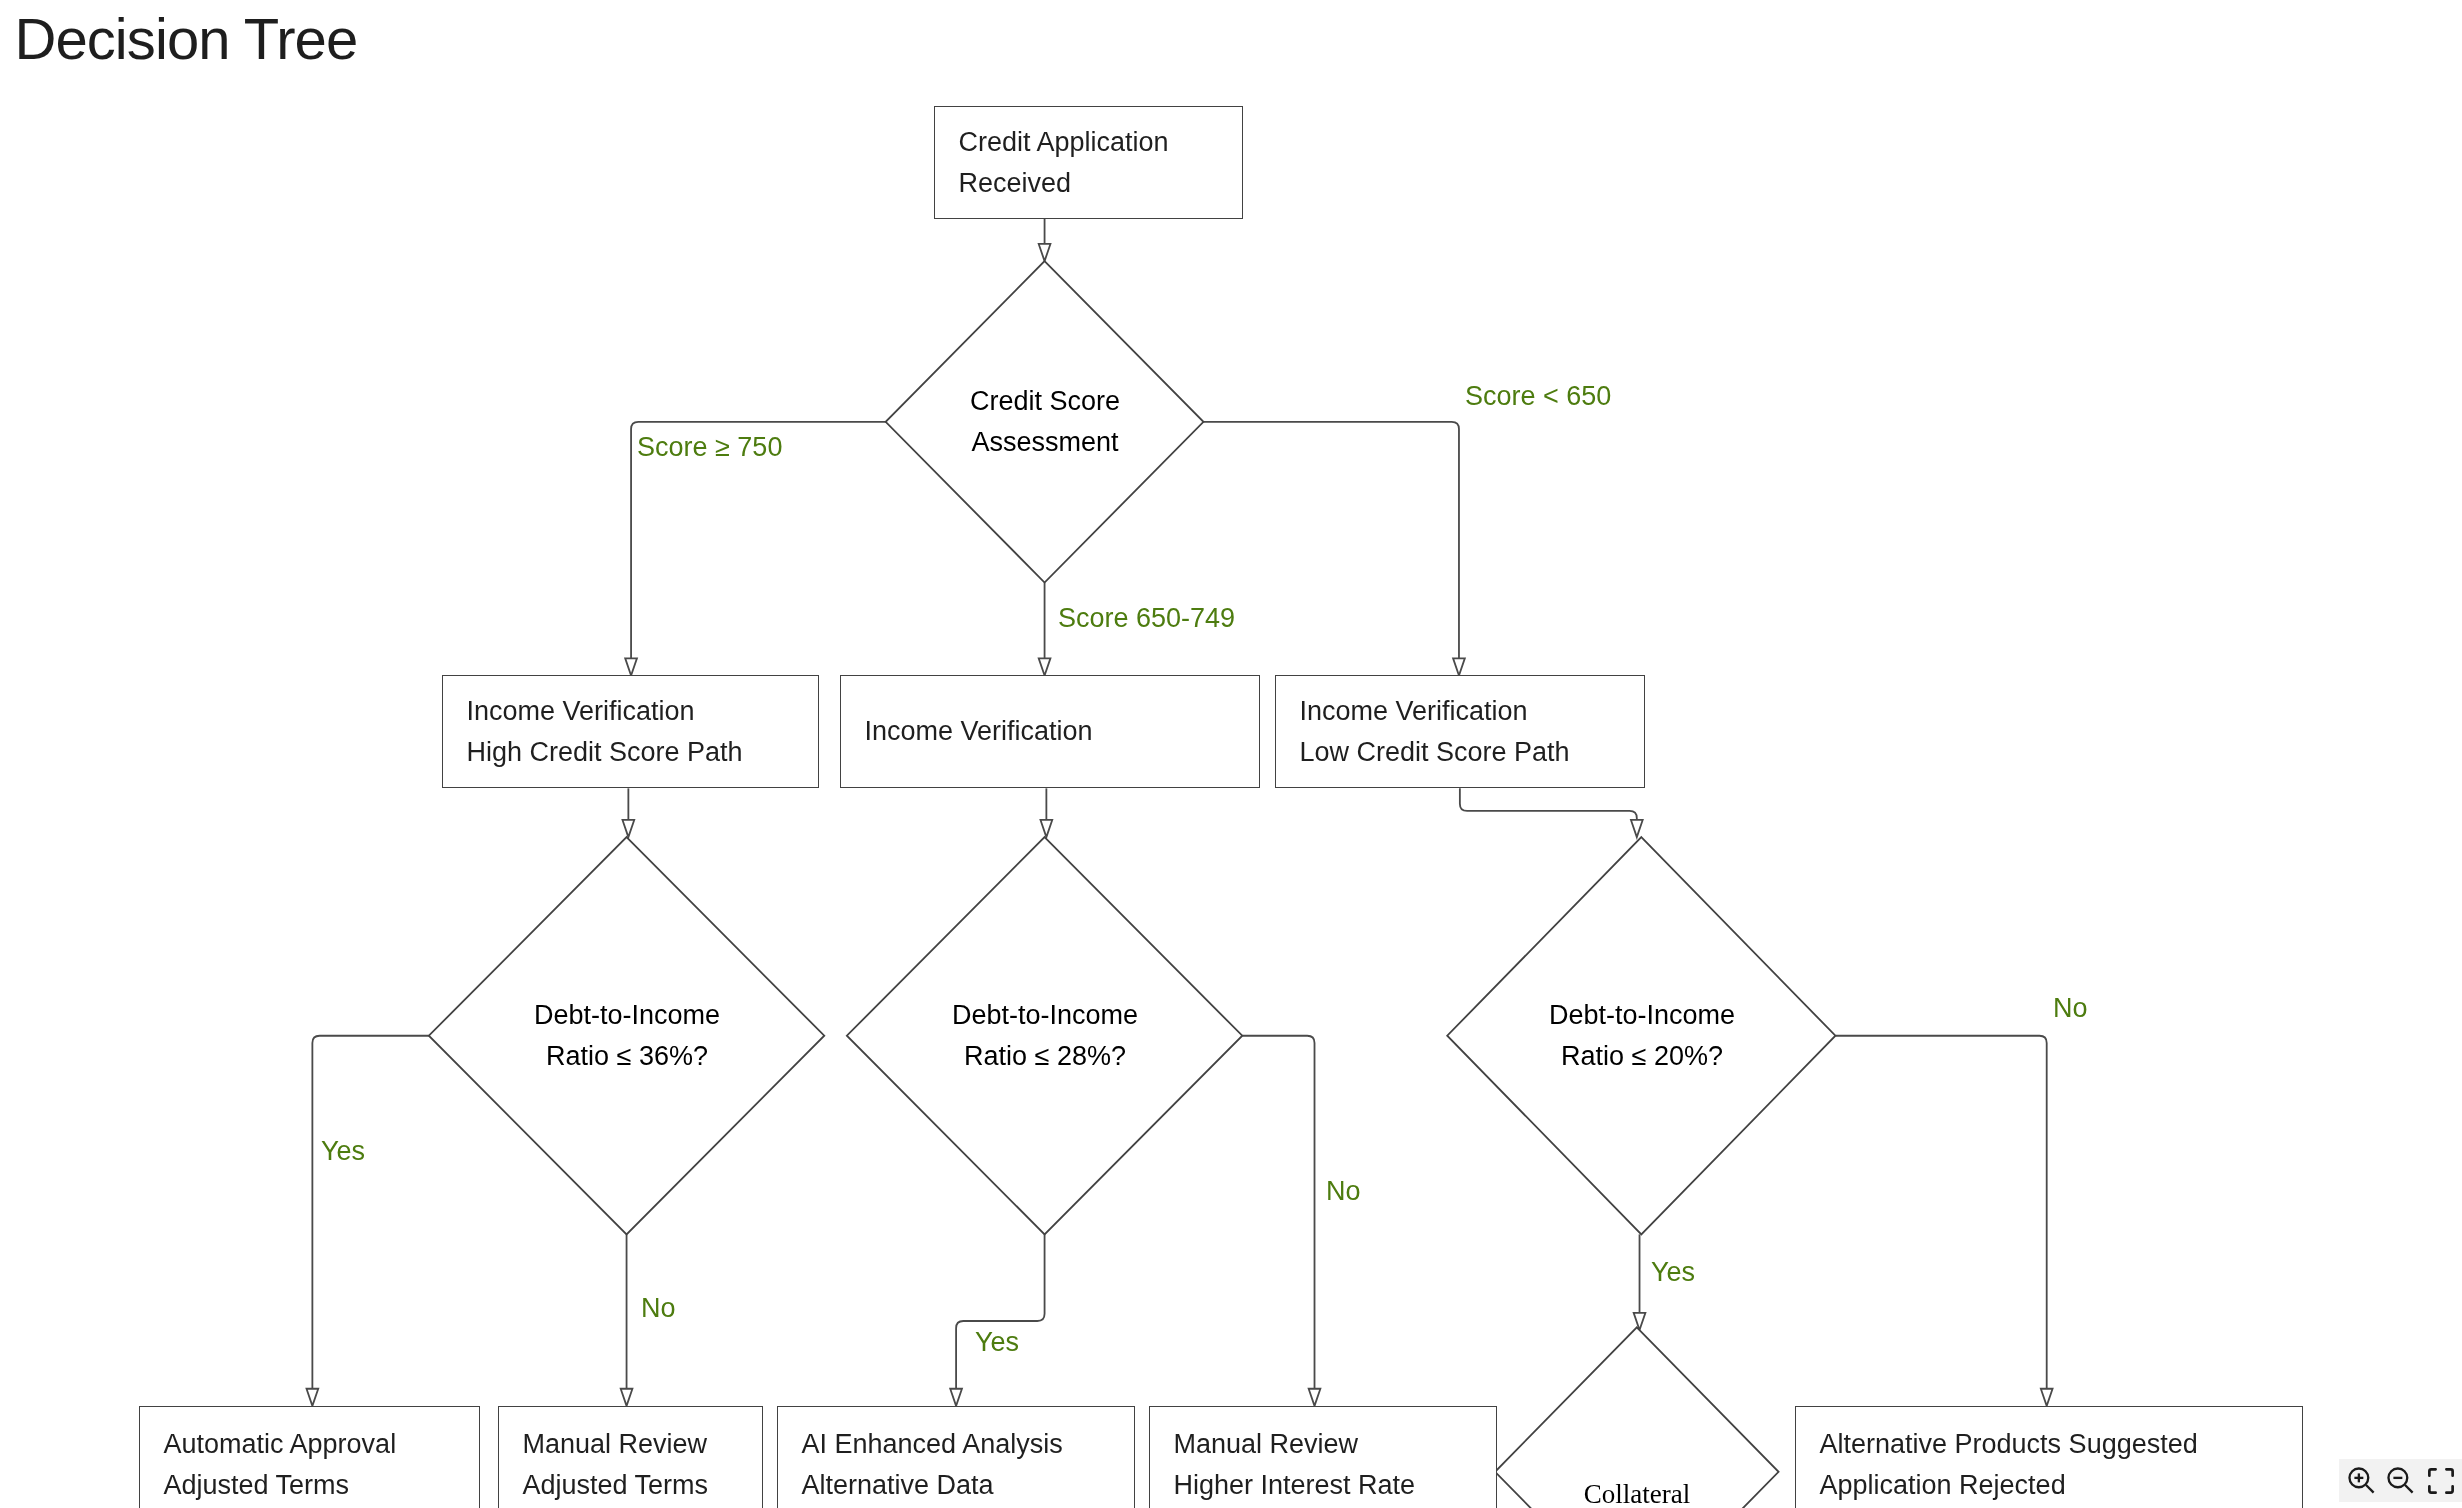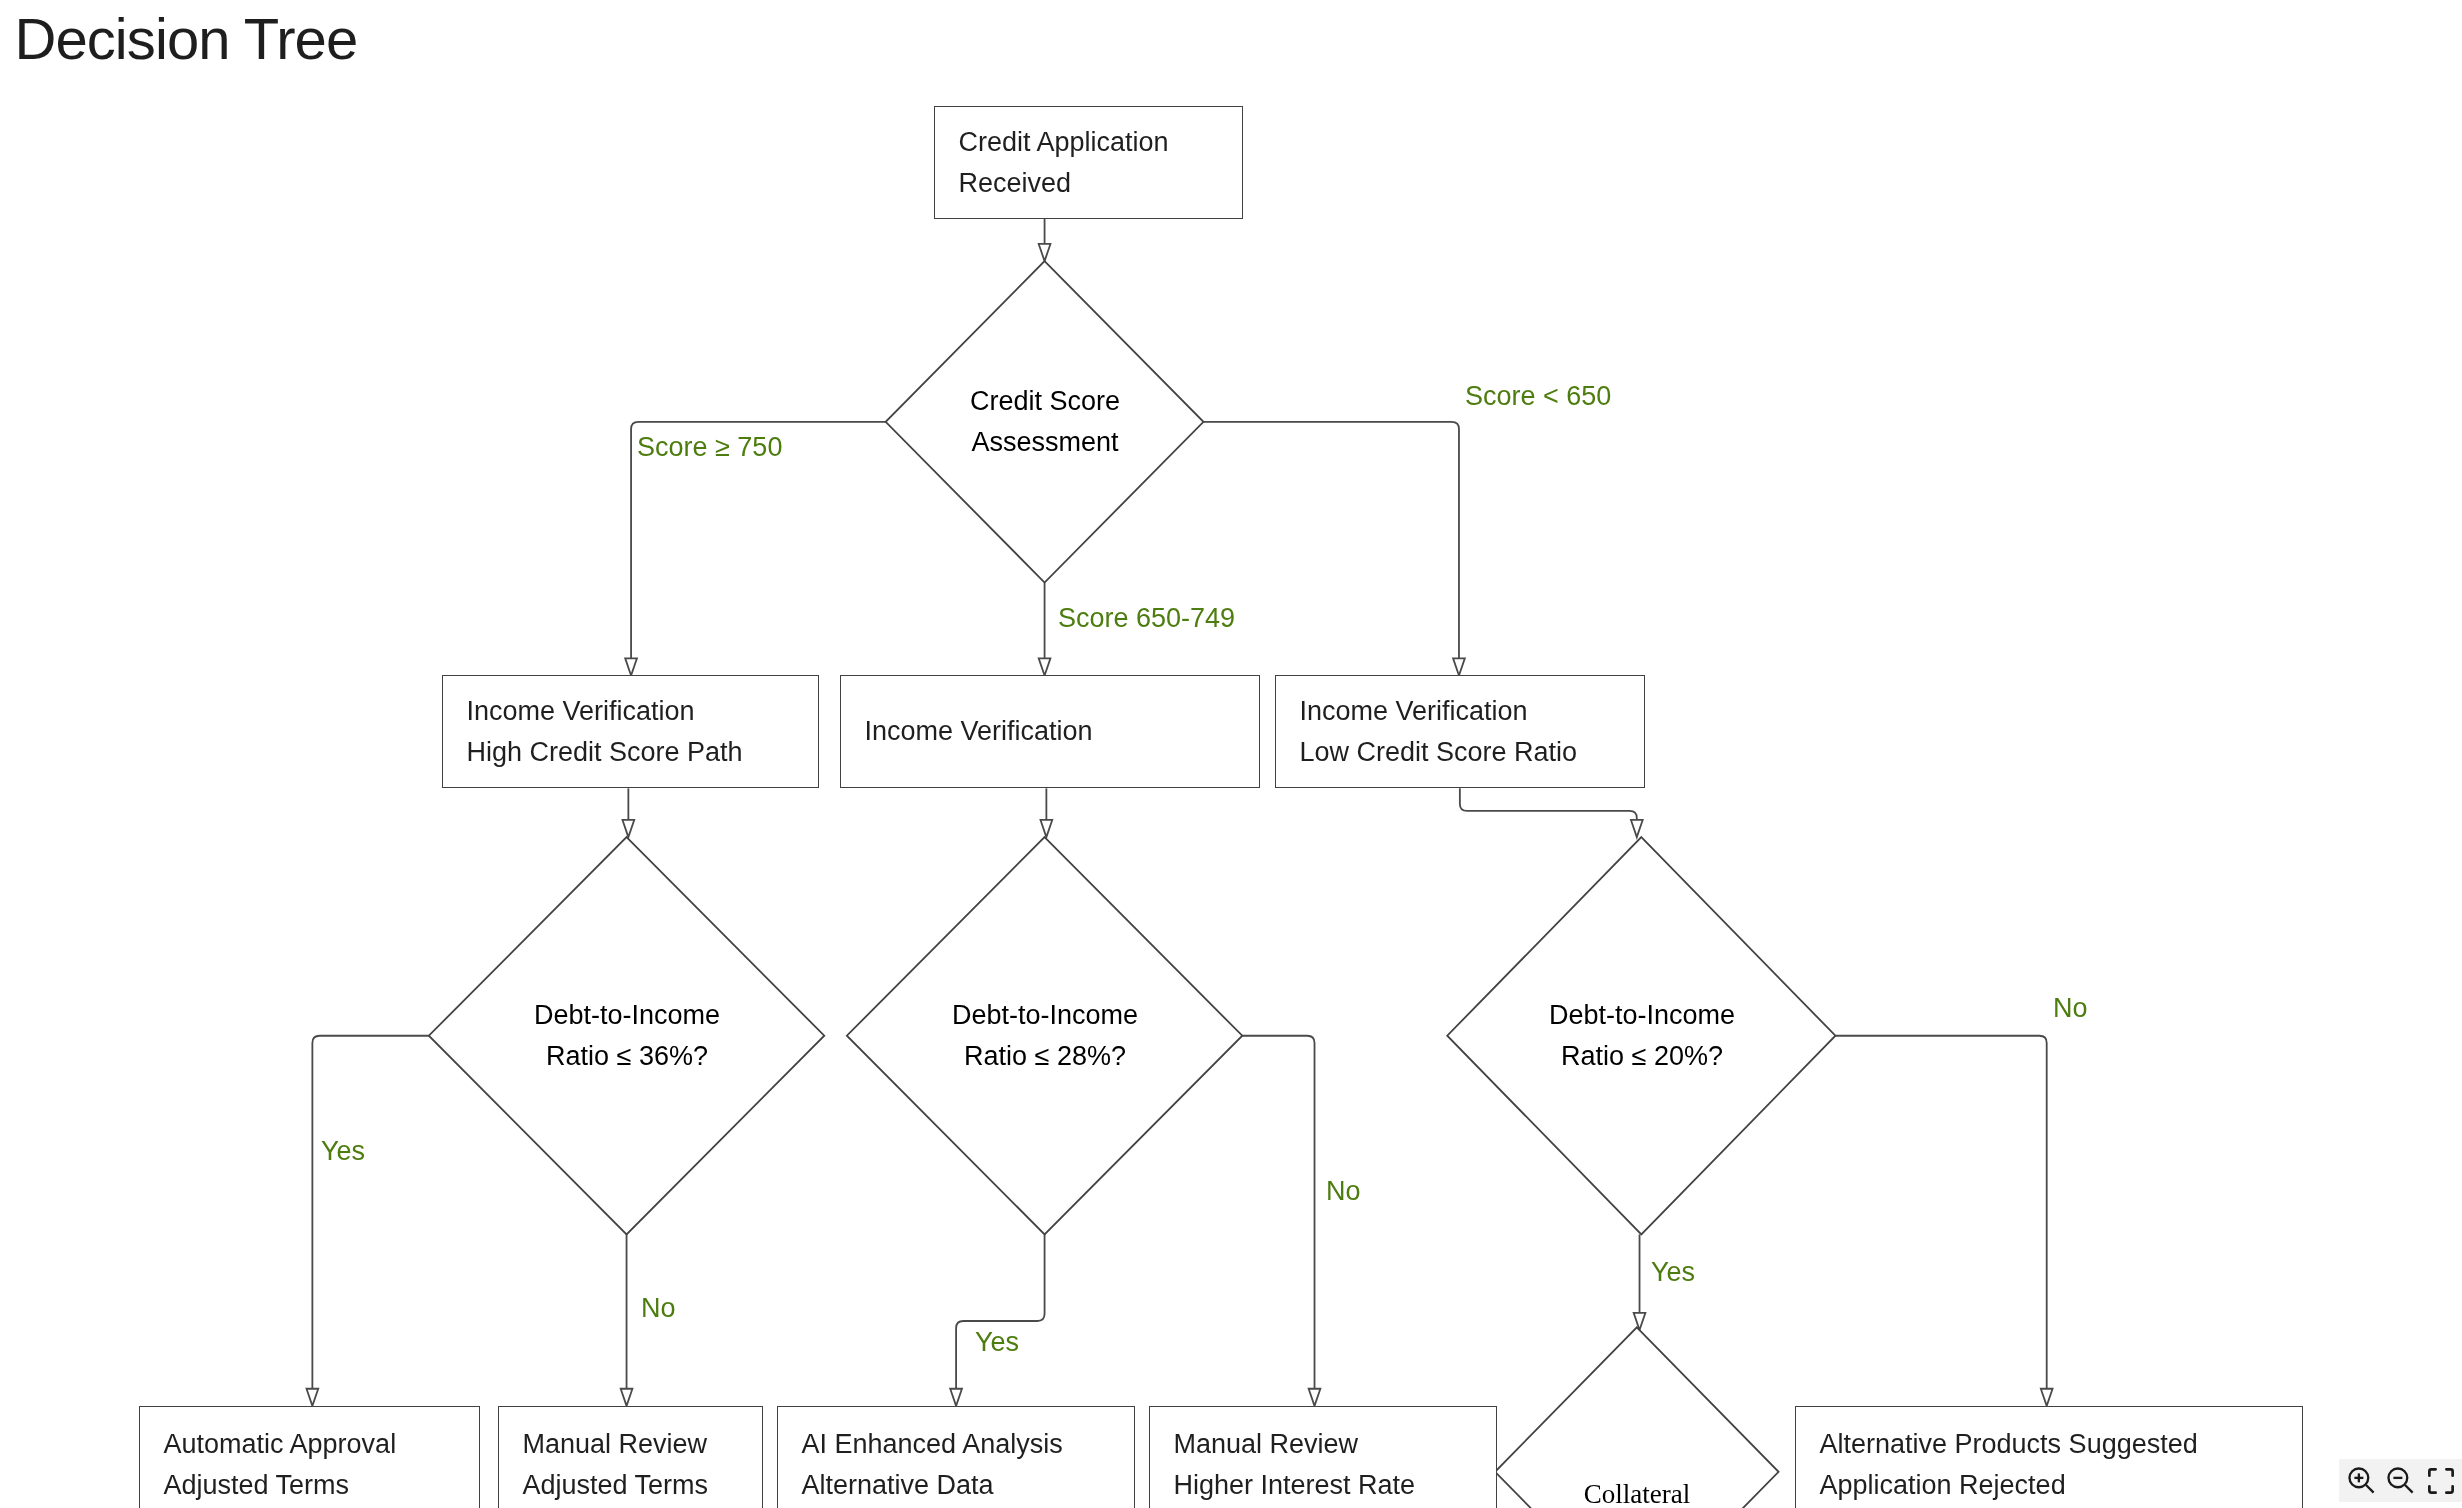--- a/index.html
+++ b/index.html
@@ -84,21 +84,21 @@
     <span>Income Verification</span>
     <span>High Credit Score Path</span>
   </div>
 
   <div class="node-box" style="left:840px; top:675px; width:420px; height:113px;">
     <span>Income Verification</span>
   </div>
 
   <div class="node-box" style="left:1275px; top:675px; width:370px; height:113px;">
     <span>Income Verification</span>
-    <span>Low Credit Score Ratio</span>
+    <span>Low Credit Score Path</span>
   </div>
 
   <div class="node-box" style="left:139px; top:1406px; width:341px; height:117px;">
     <span>Automatic Approval</span>
     <span>Adjusted Terms</span>
   </div>
 
   <div class="node-box" style="left:498px; top:1406px; width:265px; height:117px;">
     <span>Manual Review</span>
     <span>Adjusted Terms</span>

